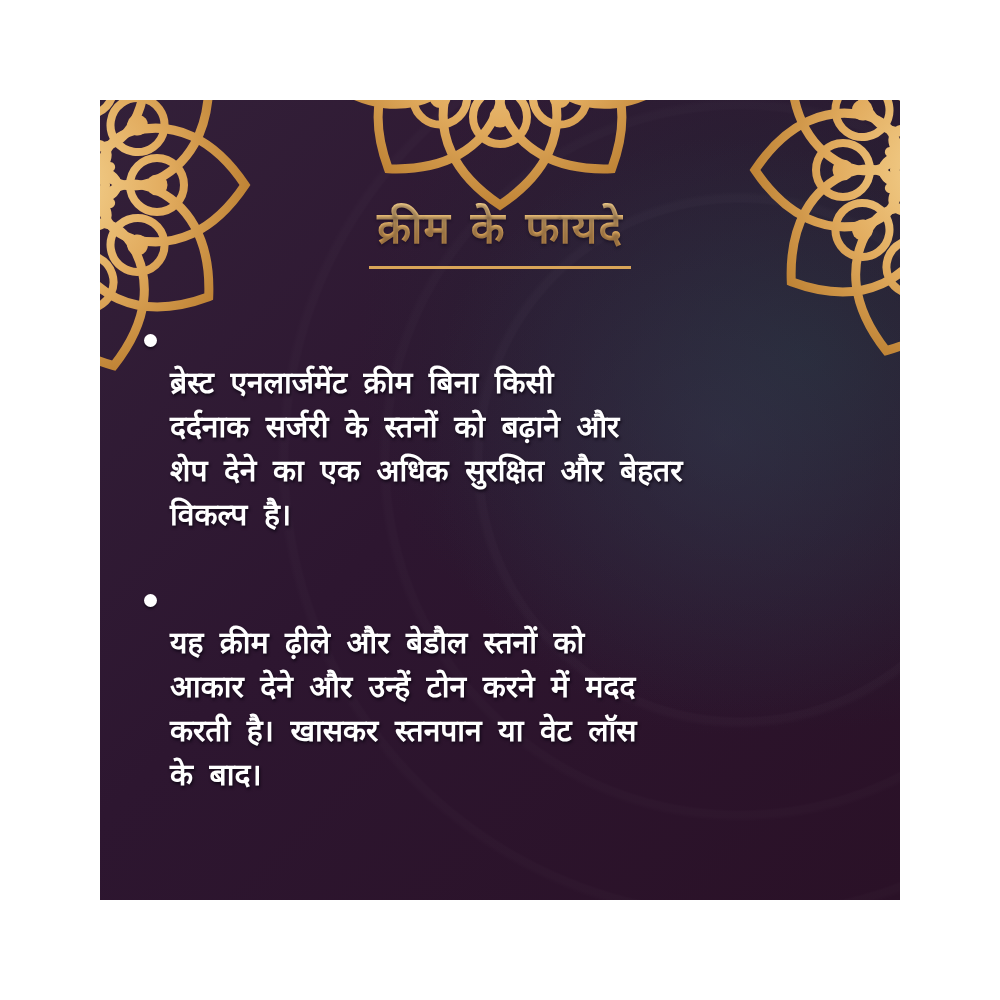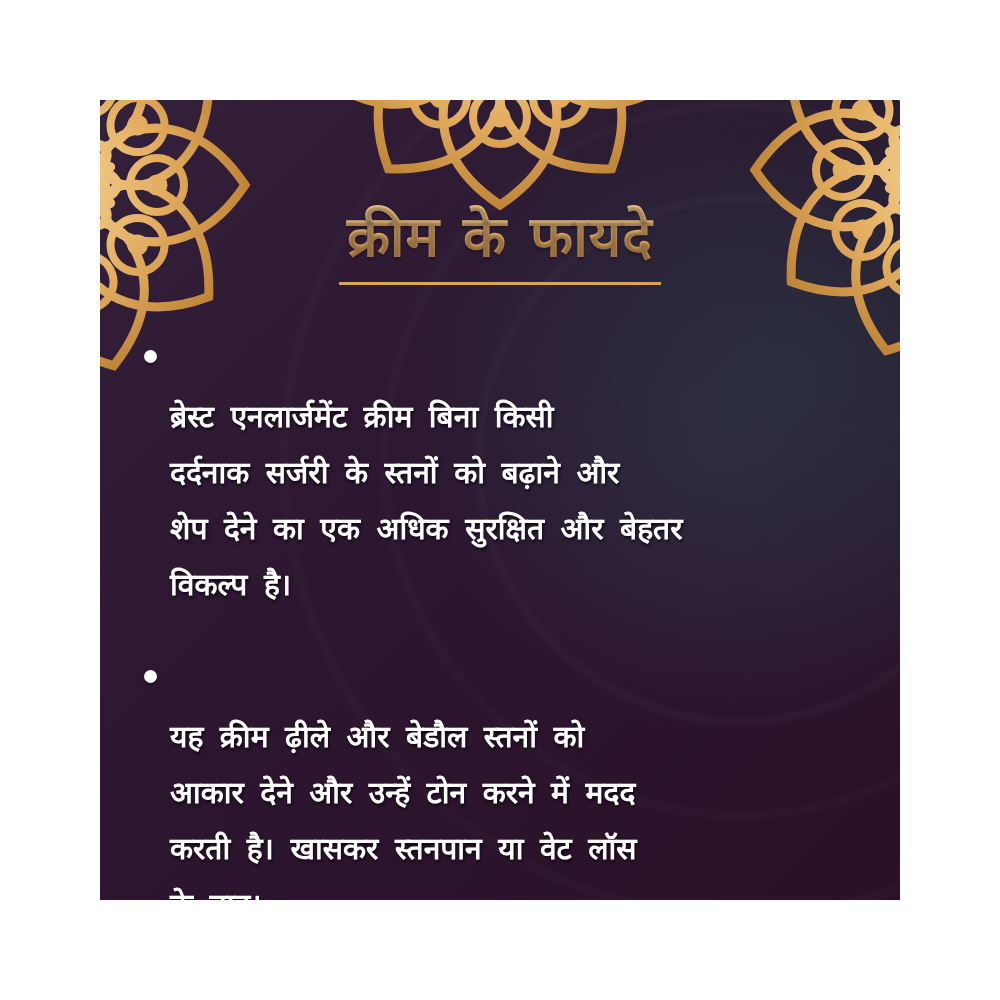--- a/index.html
+++ b/index.html
@@ -31,36 +31,36 @@
   .mandala{position:absolute;pointer-events:none;}
   .m-center{left:200px;top:-285px;}
   .m-left{left:-245px;top:-115px;}
   .m-right{left:645px;top:-130px;}
 
   .title-wrap{
     position:relative;margin-top:96px;text-align:center;z-index:2;
   }
   .title{
     display:inline-block;margin:0;
-    font-size:56px;font-weight:bold;letter-spacing:1px;word-spacing:8px;
+    font-size:44px;font-weight:bold;letter-spacing:1px;word-spacing:8px;
     color:#e7b264;
     background:linear-gradient(180deg,#f4d08d 8%, #e2aa5c 55%, #c98f45 100%);
     -webkit-background-clip:text;background-clip:text;
     -webkit-text-fill-color:transparent;
     padding:0 8px 10px 8px;
     border-bottom:3px solid #d9a558;
     text-shadow:0 2px 3px rgba(10,4,16,0.35);
   }
   .benefits{
     position:relative;z-index:2;
     list-style:none;margin:48px 0 0 0;padding:0 36px 0 44px;
   }
   .benefit{
     position:relative;padding-left:26px;margin-bottom:40px;
-    color:#ffffff;font-size:30px;font-weight:bold;line-height:56px;
+    color:#ffffff;font-size:30px;font-weight:bold;line-height:44px;
     word-spacing:9px;white-space:pre-line;
     text-shadow:1px 2px 3px rgba(10,4,16,0.8);
     font-family:Liberation Serif, serif;
   }
   .benefit .dot{
     position:absolute;left:0;top:17px;width:13px;height:13px;border-radius:50%;
     background:#ffffff;box-shadow:0 2px 2px rgba(10,4,16,0.6);
   }
 </style>
 </head>

